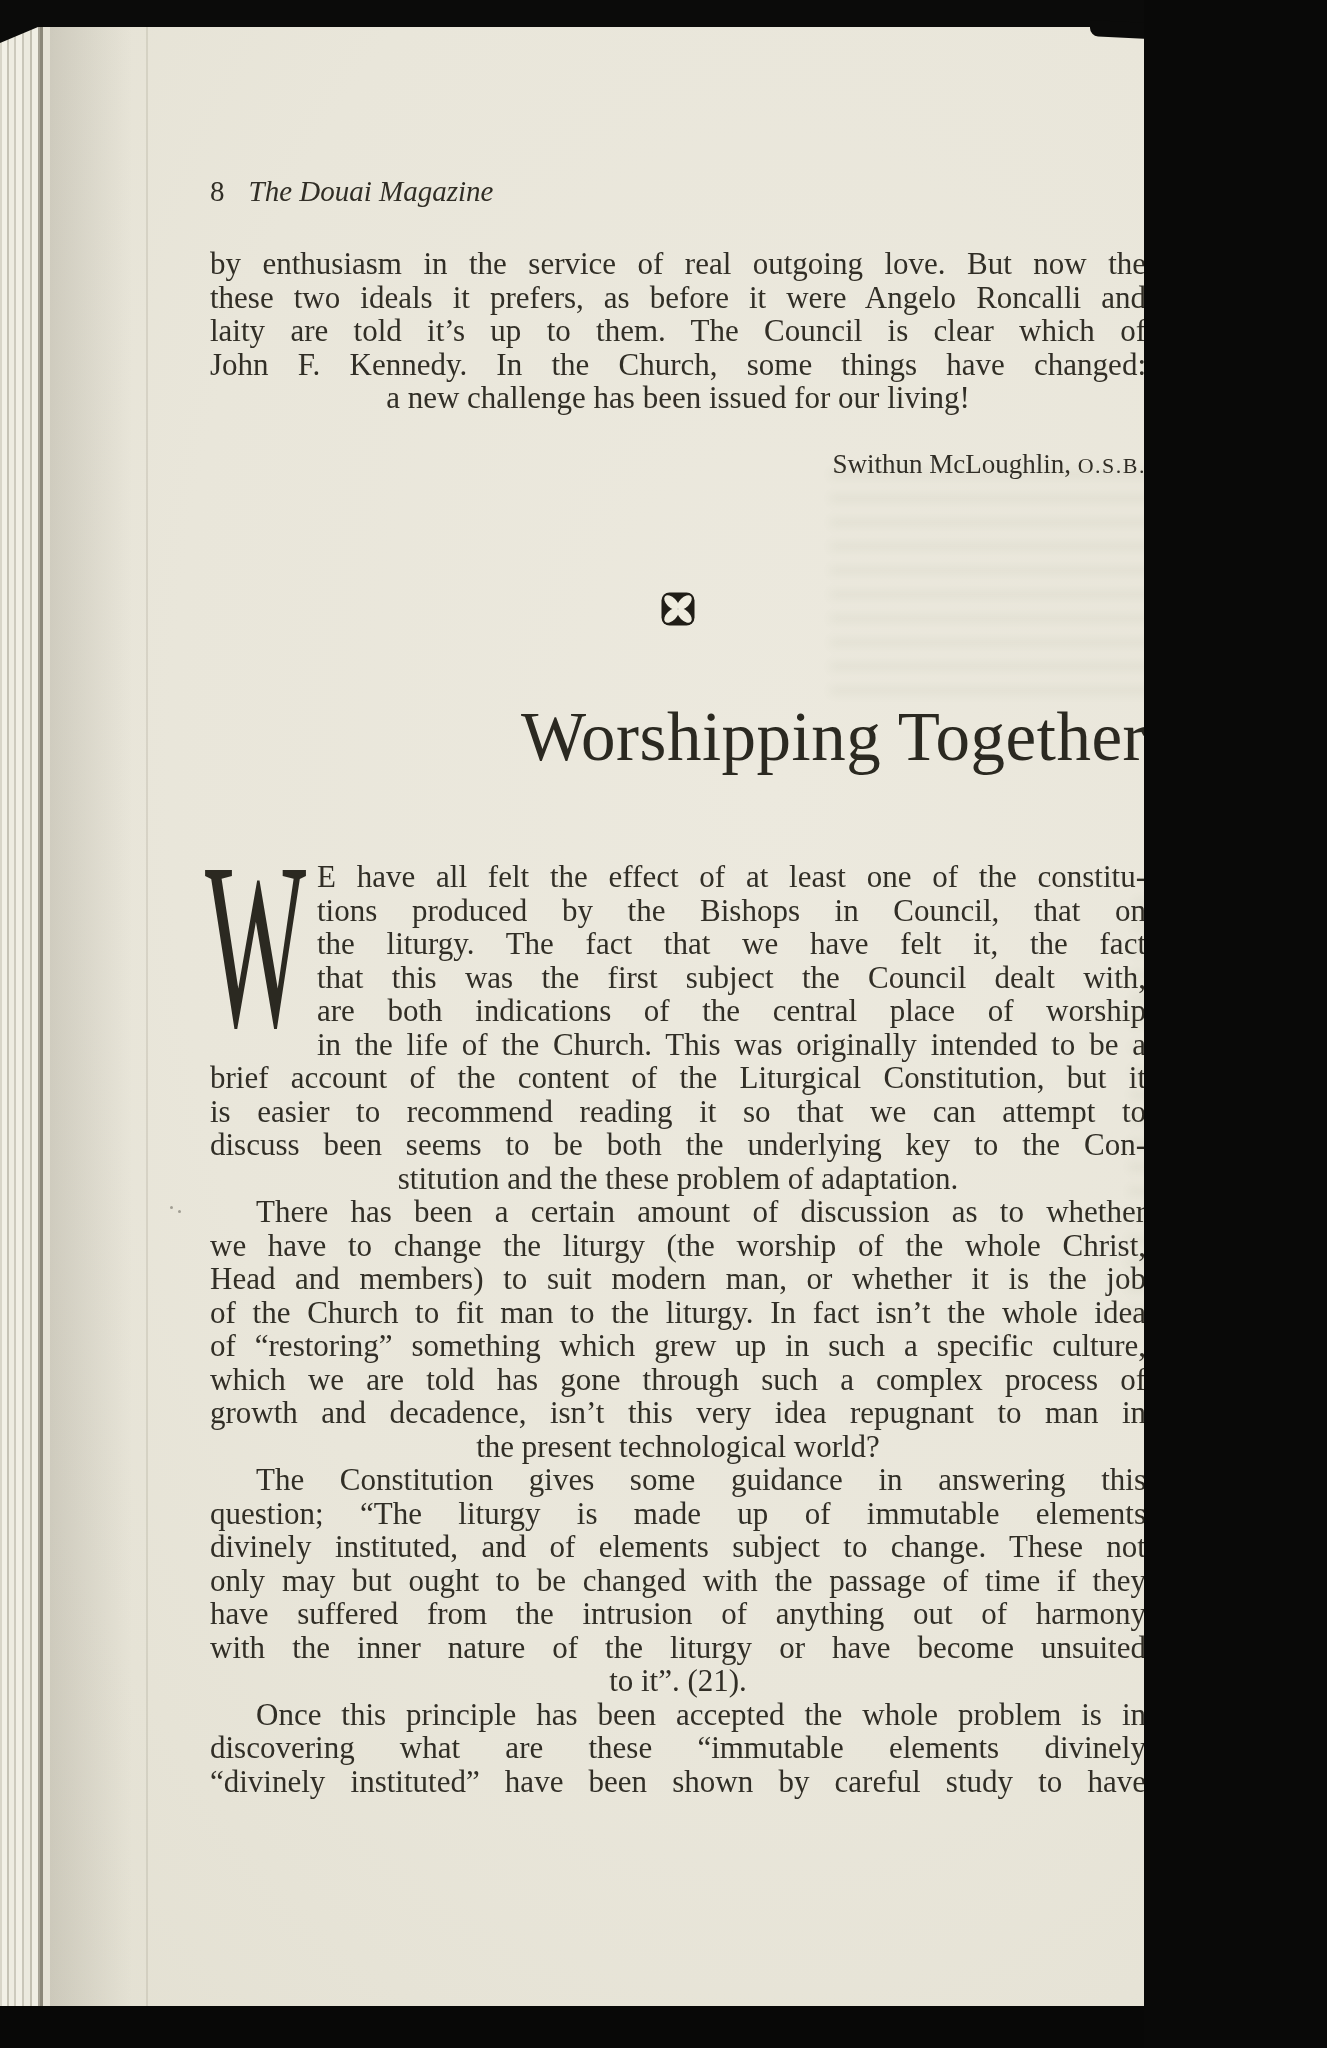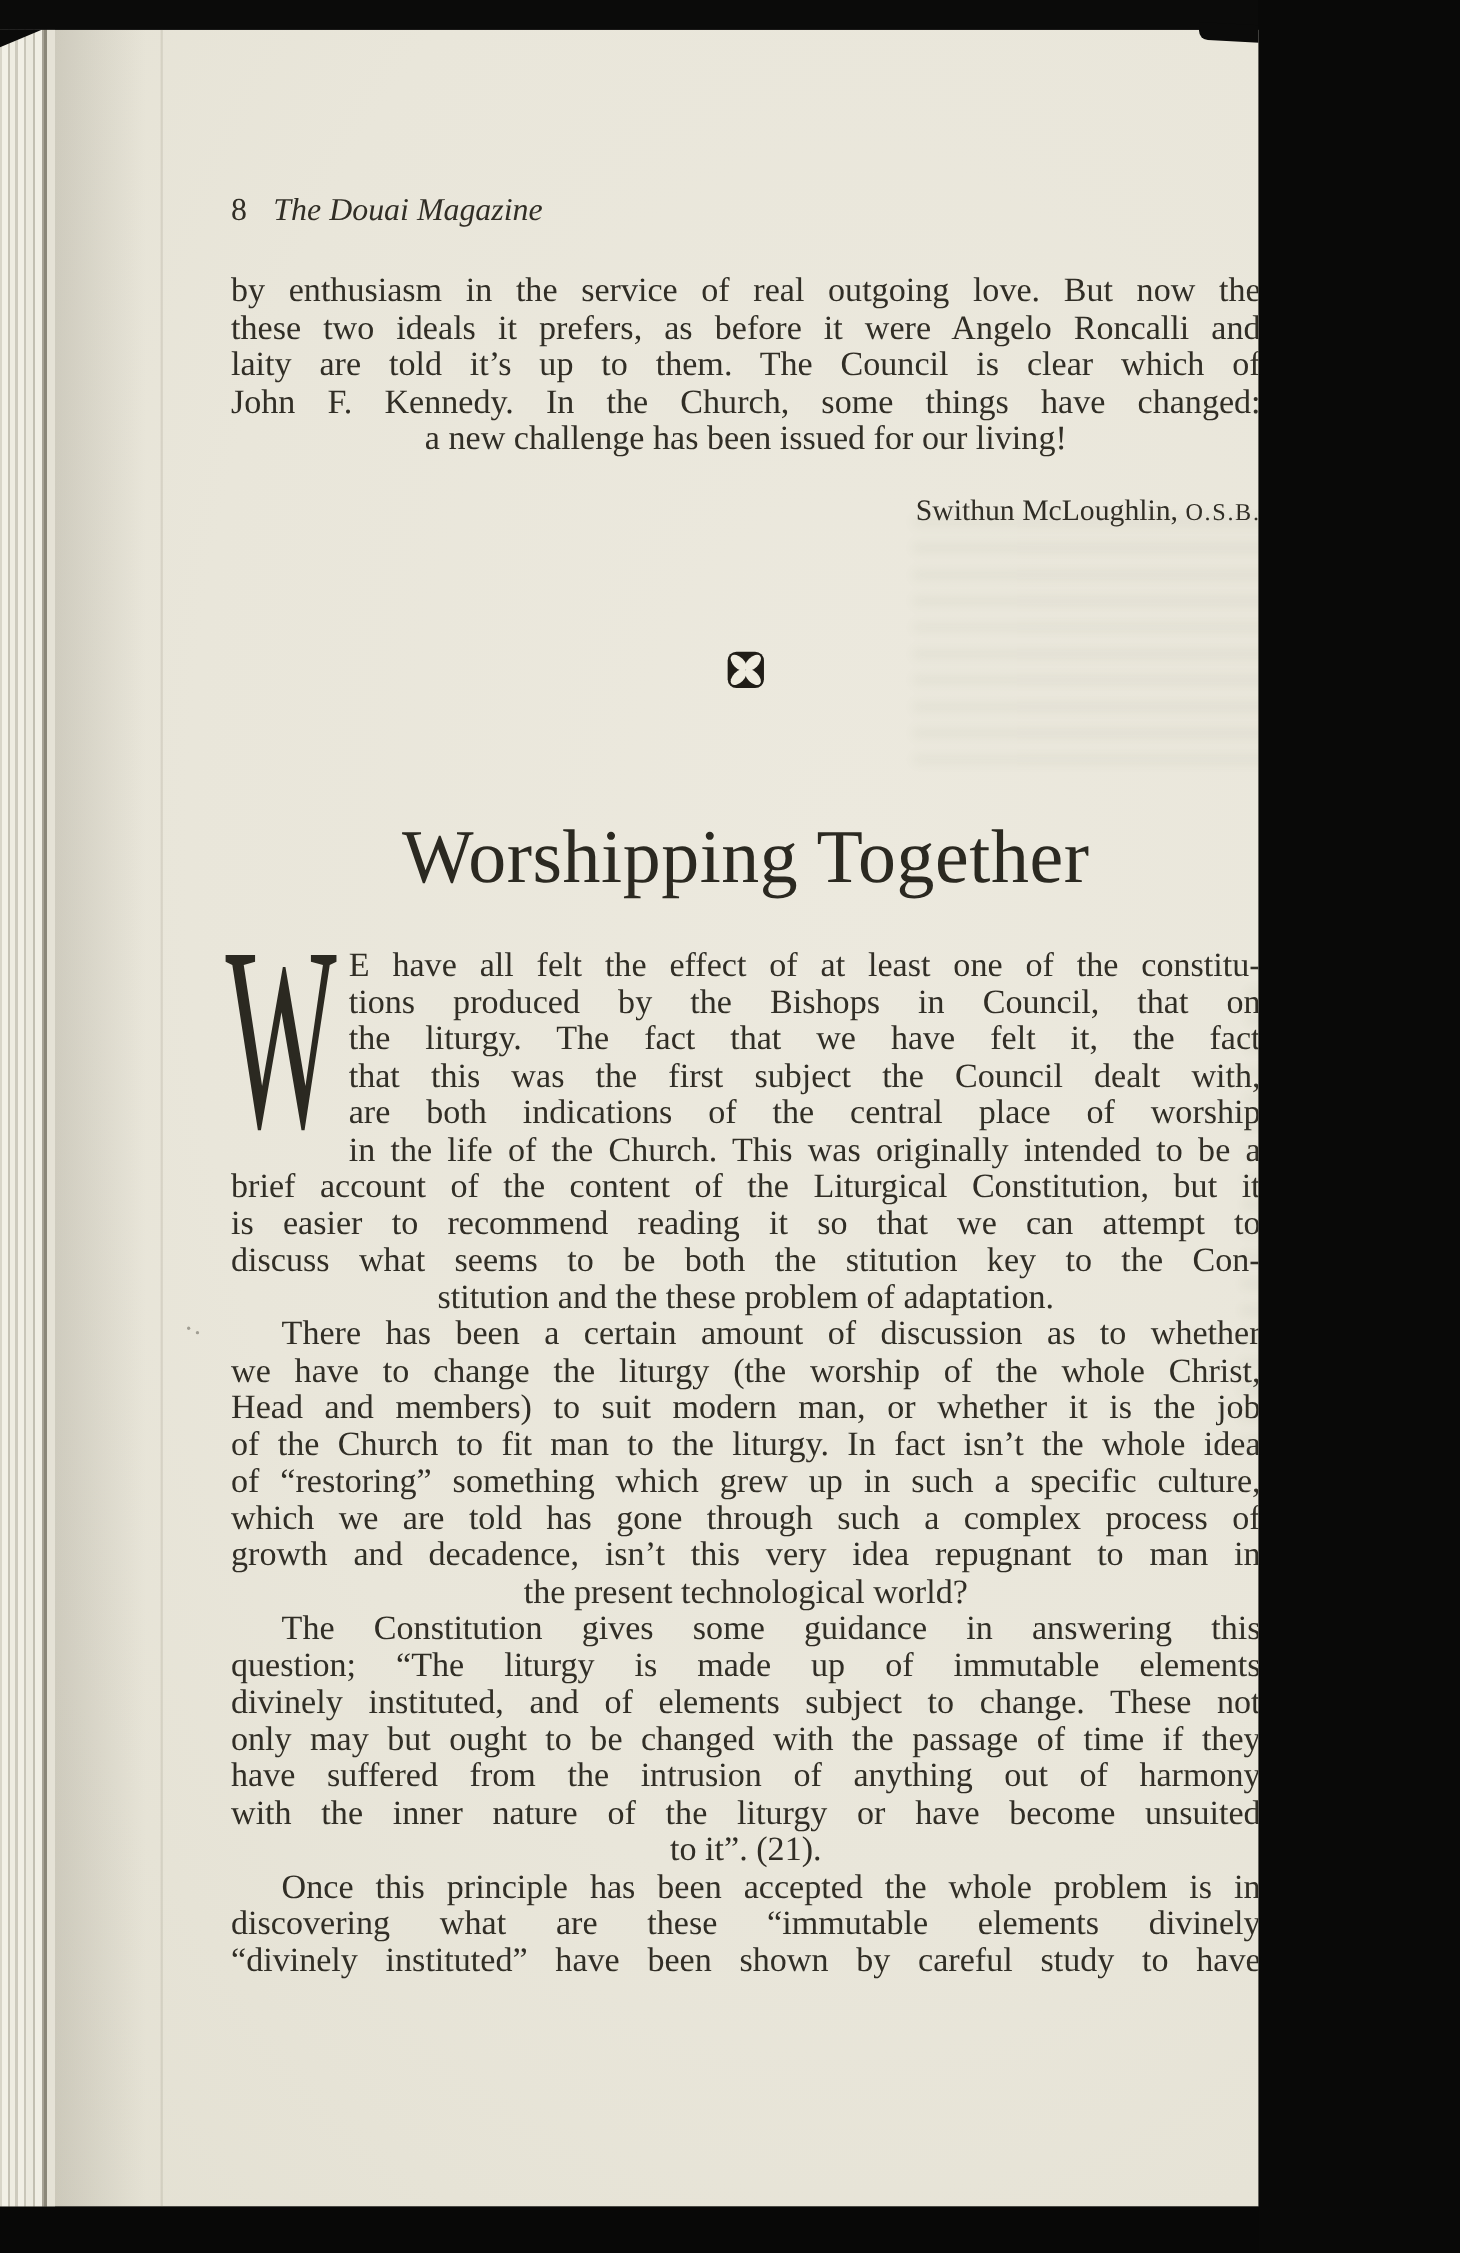--- a/index.html
+++ b/index.html
@@ -46,21 +46,21 @@
   .running-head .mag{font-style:italic;margin-left:24px;}
   .line{height:33.5px;line-height:33.5px;font-size:31px;white-space:normal;}
   .j{text-align:justify;text-align-last:justify;}
   .l{text-align:center;}
   .ind{text-indent:46px;}
   .it{}
   .intro{top:247px;}
   .sig{top:449px;font-size:27px;text-align:right;}
   .sig .osb{font-size:22px;letter-spacing:1.5px;}
   .orn{top:591px;text-align:center;}
-  .title{top:733px;text-align:center;font-size:69px;line-height:92px;letter-spacing:.5px;color:#2b2921;}
+  .title{top:691px;text-align:right;font-size:69px;line-height:92px;letter-spacing:.5px;color:#2b2921;}
   .bodytext{top:860px;}
   .dropcap{float:left;width:107px;height:168px;position:relative;}
   .dropcap span{position:absolute;left:-5px;top:-34px;font-size:238px;line-height:238px;
     transform:scaleX(.45);transform-origin:0 0;color:#2b2921;}
 </style>
 </head>
 <body>
 
 <div class="scan">
 
@@ -114,21 +114,21 @@
         <span>W</span>
       </div>
     <div class="line j">E have all felt the effect of at least one of the constitu-</div>
     <div class="line j">tions produced by the Bishops in Council, that on</div>
     <div class="line j">the liturgy.  The fact that we have felt it, the fact</div>
     <div class="line j">that this was the first subject the Council dealt with,</div>
     <div class="line j">are both indications of the central place of worship</div>
     <div class="line j">in the life of the Church.  This was originally intended to be a</div>
     <div class="line j">brief account of the content of the Liturgical Constitution, but it</div>
     <div class="line j">is easier to recommend reading it so that we can attempt to</div>
-    <div class="line j">discuss what seems to be both the stitution key to the Con-</div>
+    <div class="line j">discuss been seems to be both the underlying key to the Con-</div>
     <div class="line l">stitution and the these problem of adaptation.</div>
 
     <div class="line j ind">There has been a certain amount of discussion as to whether</div>
     <div class="line j">we have to change the liturgy (the worship of the whole Christ,</div>
     <div class="line j">Head and members) to suit modern man, or whether it is the job</div>
     <div class="line j">of the Church to fit man to the liturgy.  In fact isn’t the whole idea</div>
     <div class="line j">of “restoring” something which grew up in such a specific culture,</div>
     <div class="line j">which we are told has gone through such a complex process of</div>
     <div class="line j">growth and decadence, isn’t this very idea repugnant to man in</div>
     <div class="line l">the present technological world?</div>

